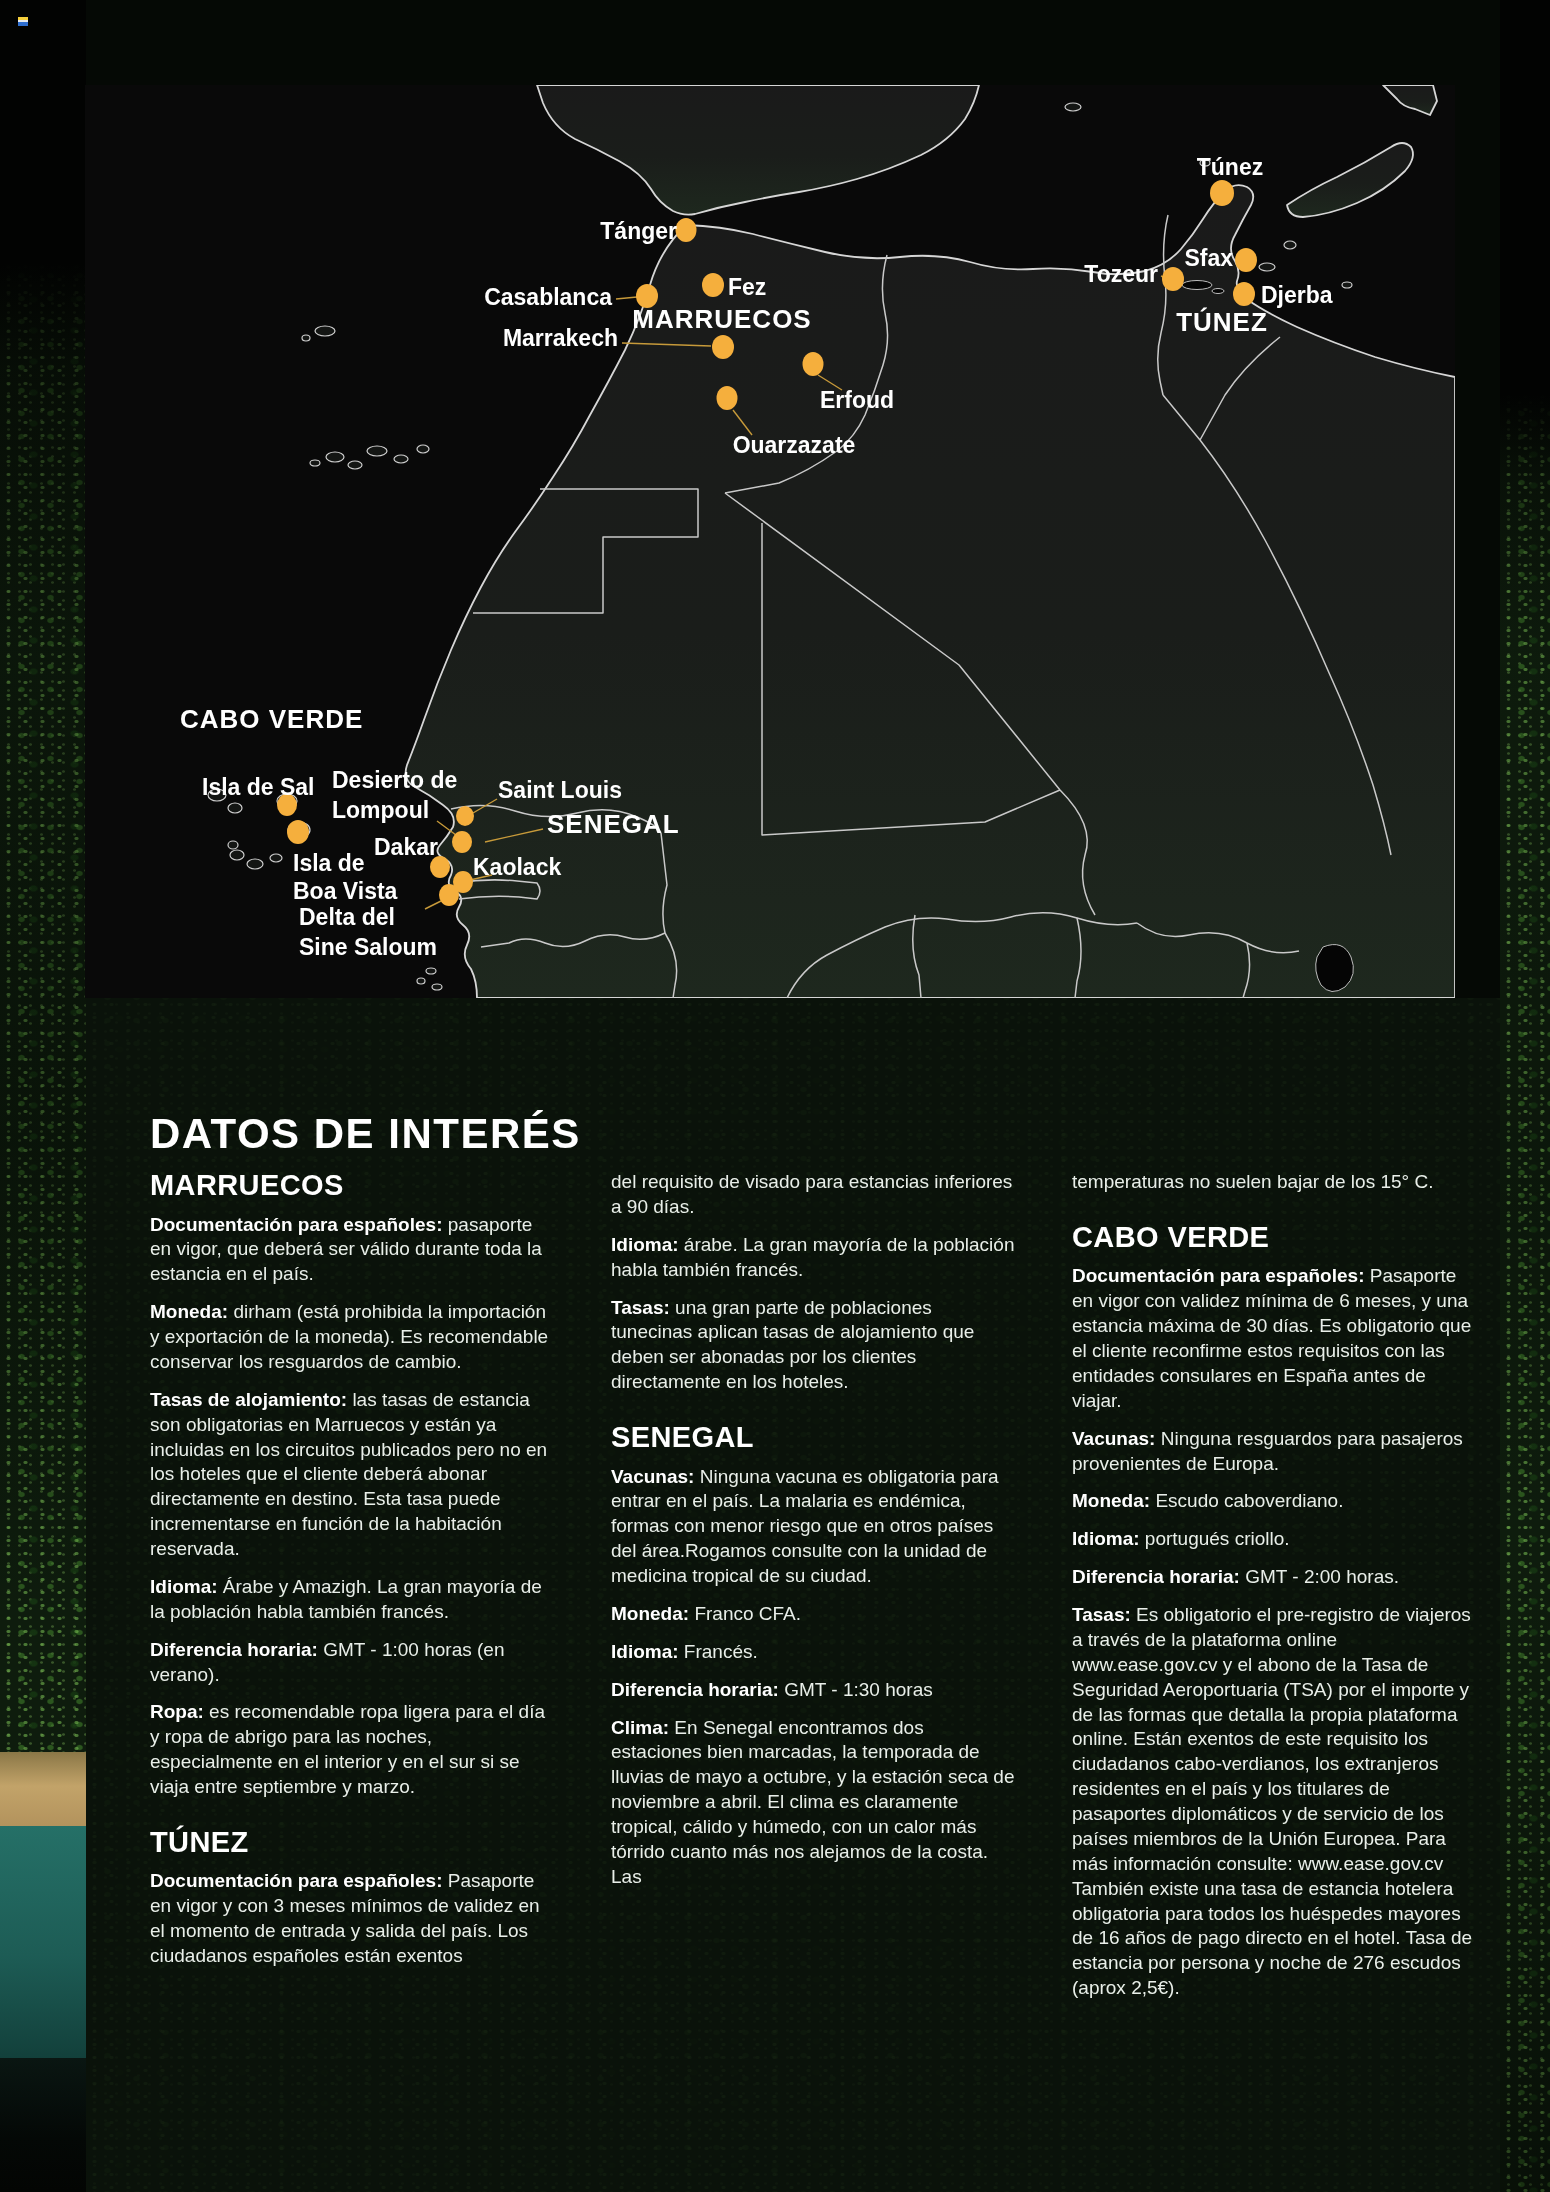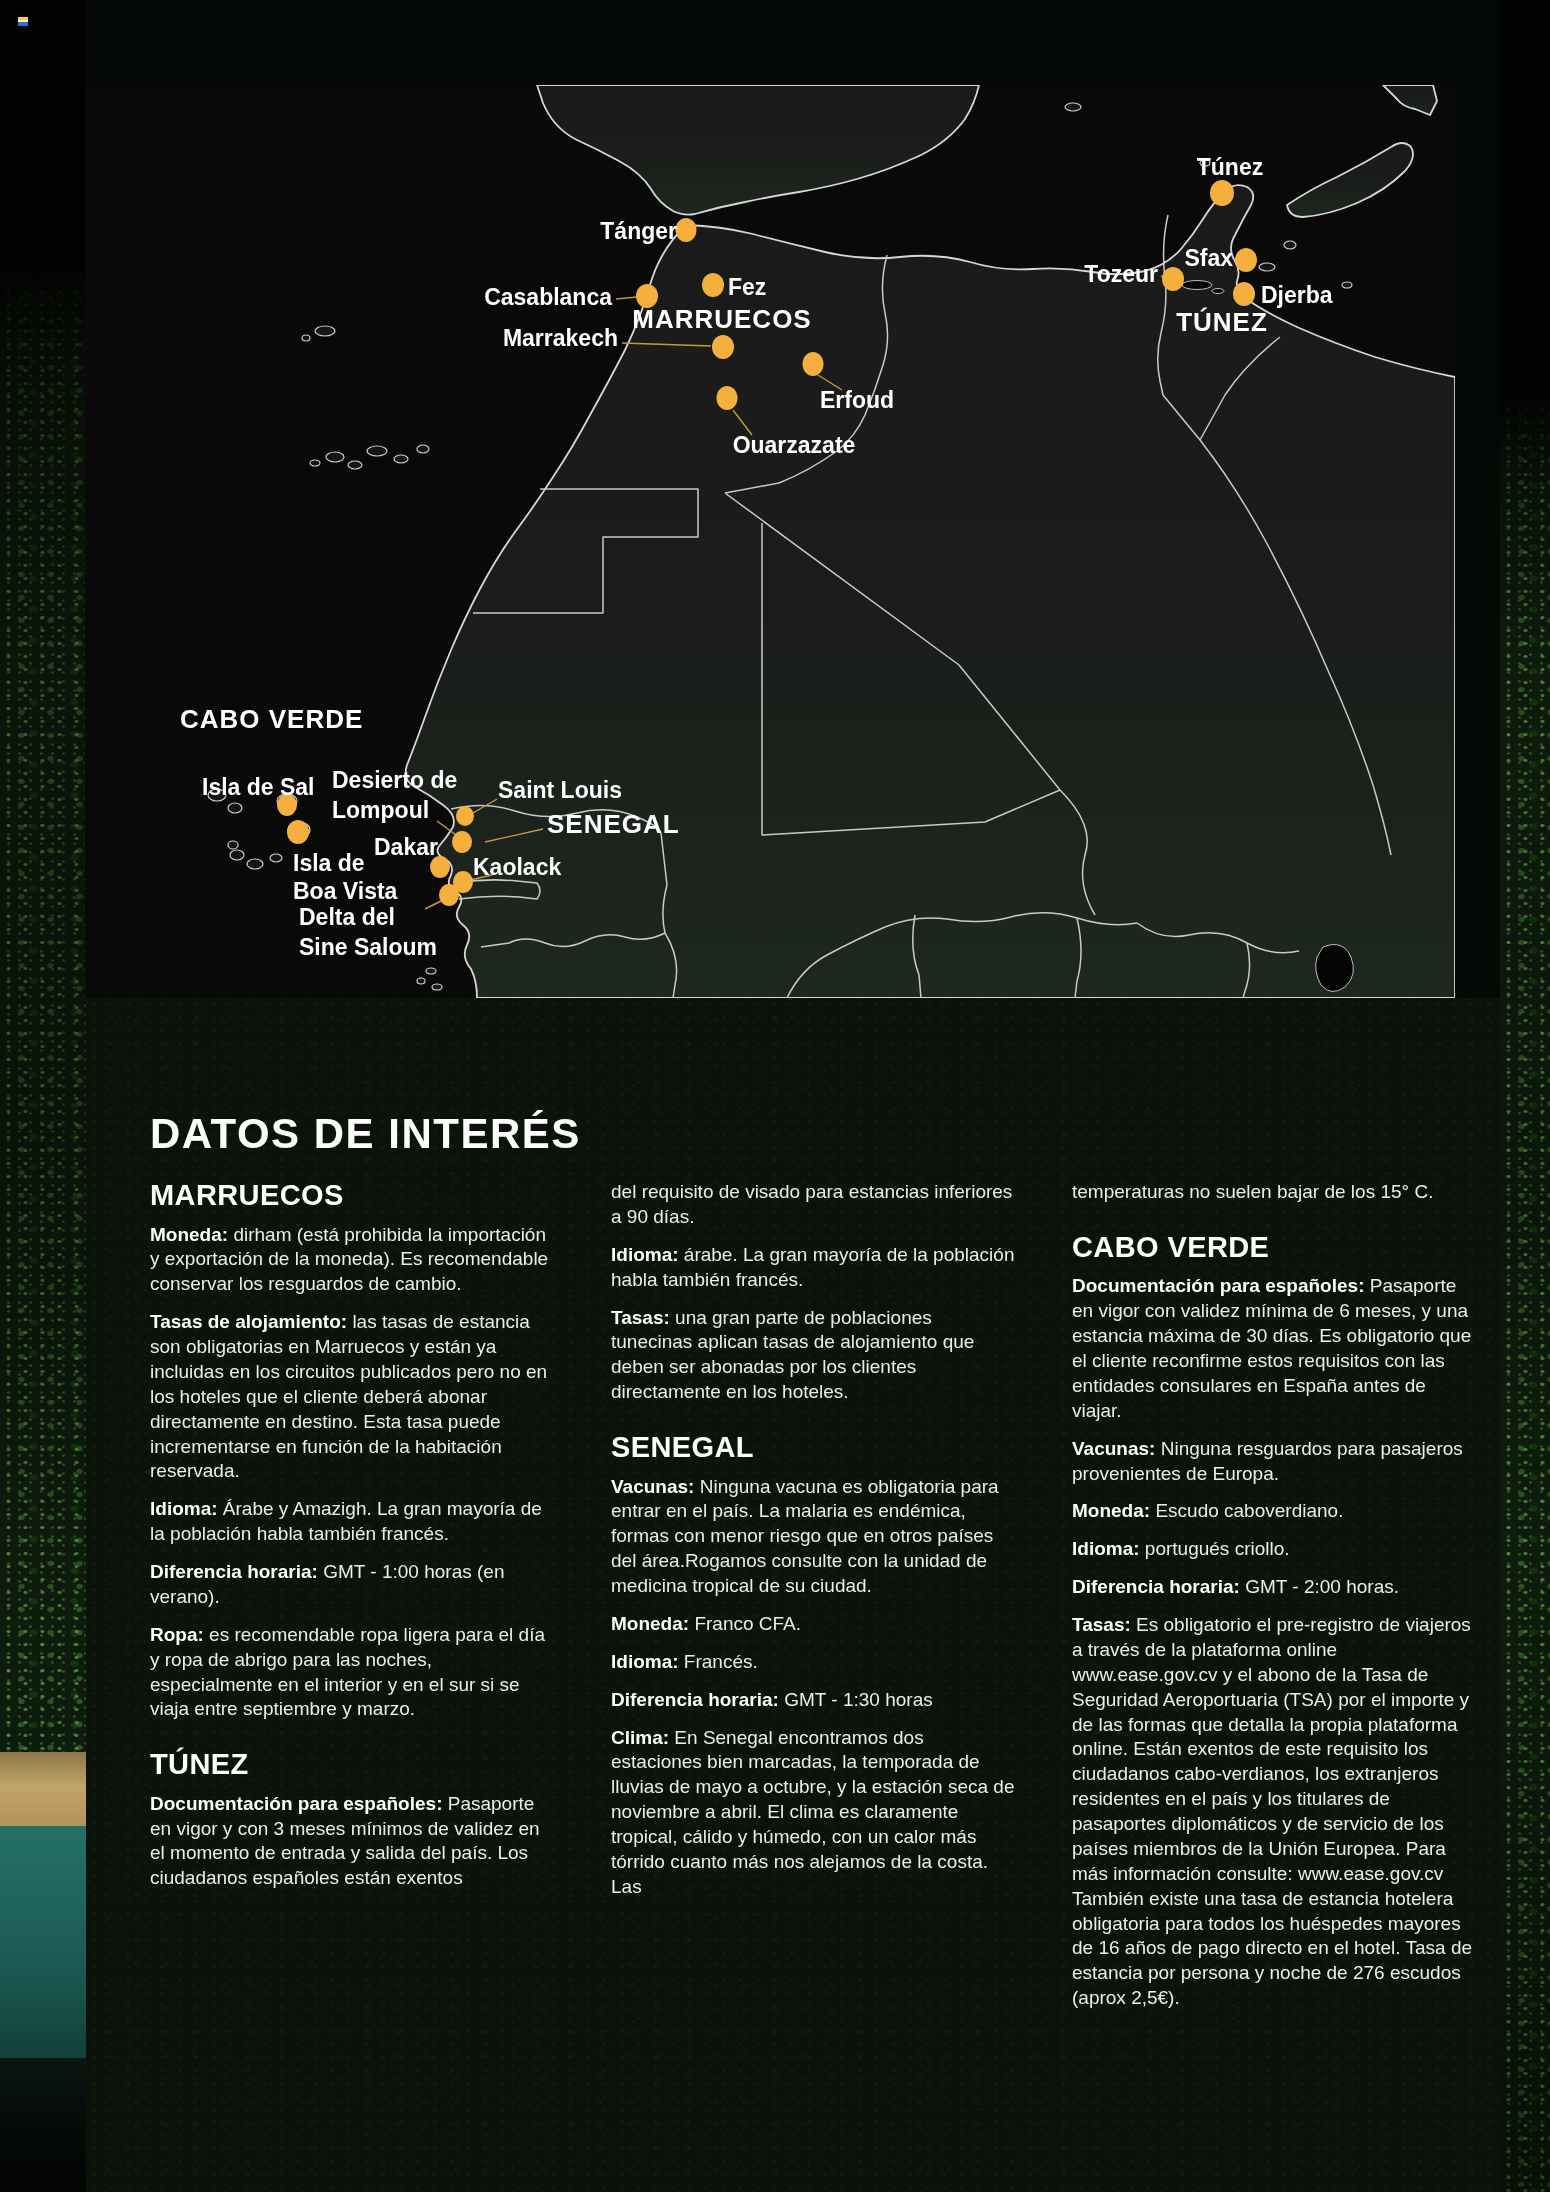--- a/index.html
+++ b/index.html
@@ -34,21 +34,21 @@
   .content-panel{position:absolute;left:86px;top:0;width:1414px;height:2192px;background:#050905;}
   .text-bg{position:absolute;left:0;top:998px;width:1414px;height:1194px;background-color:#0a110a;}
   .text-bg .speckle{position:absolute;inset:0;opacity:.10;}
   .map-panel{position:absolute;left:85px;top:85px;width:1370px;height:913px;background:#090909;}
   .map-panel svg{display:block;}
   .corner-flag{position:absolute;left:18px;top:17px;width:10px;height:9px;
     background:linear-gradient(180deg,#f6d03c 0 36%,#e8ecef 36% 55%,#2f6fd0 55% 100%);}
   .text-section{position:absolute;left:150px;top:1112px;width:1330px;color:#e9efe9;}
   .text-section h1{
     color:#ffffff;font-size:42px;line-height:1.05;font-weight:bold;
-    letter-spacing:1.5px;margin:0 0 24px 0;}
+    letter-spacing:1.5px;margin:0 0 14px 0;}
   .cols{display:flex;gap:57px;align-items:flex-start;}
   .col{width:404px;}
   .col h2{color:#fff;font-size:29px;font-weight:bold;letter-spacing:.4px;margin:27px 0 12px 0;line-height:1.05;}
   .col h2:first-child{margin-top:0;}
   .col p{font-size:19px;line-height:1.31;margin:0 0 13px 0;}
   .col p strong{color:#ffffff;}
   .col p strong:not(:empty)::after{content:" ";}
   
   text{fill:#ffffff;font-family:"Liberation Sans",sans-serif;font-weight:bold;}
   .city{font-size:23px;}
@@ -226,20 +226,21 @@
   <text class="city" x="214" y="870">Sine Saloum</text>
 </svg>
 </div>
 
 <div class="text-section">
   <h1>DATOS DE INTERÉS</h1>
   <div class="cols">
 
     <div class="col">
       <h2>MARRUECOS</h2>
+      <p><strong>Documentación para españoles:</strong><span>pasaporte en vigor, que deberá ser válido durante toda la estancia en el país.</span></p>
       <p><strong>Moneda:</strong><span>dirham (está prohibida la importación y exportación de la moneda). Es recomendable conservar los resguardos de cambio.</span></p>
       <p><strong>Tasas de alojamiento:</strong><span>las tasas de estancia son obligatorias en Marruecos y están ya incluidas en los circuitos publicados pero no en los hoteles que el cliente deberá abonar directamente en destino. Esta tasa puede incrementarse en función de la habitación reservada.</span></p>
       <p><strong>Idioma:</strong><span>Árabe y Amazigh. La gran mayoría de la población habla también francés.</span></p>
       <p><strong>Diferencia horaria:</strong><span>GMT - 1:00 horas (en verano).</span></p>
       <p><strong>Ropa:</strong><span>es recomendable ropa ligera para el día y ropa de abrigo para las noches, especialmente en el interior y en el sur si se viaja entre septiembre y marzo.</span></p>
       <h2>TÚNEZ</h2>
       <p><strong>Documentación para españoles:</strong><span>Pasaporte en vigor y con 3 meses mínimos de validez en el momento de entrada y salida del país. Los ciudadanos españoles están exentos</span></p>
     </div>
 
     <div class="col">

